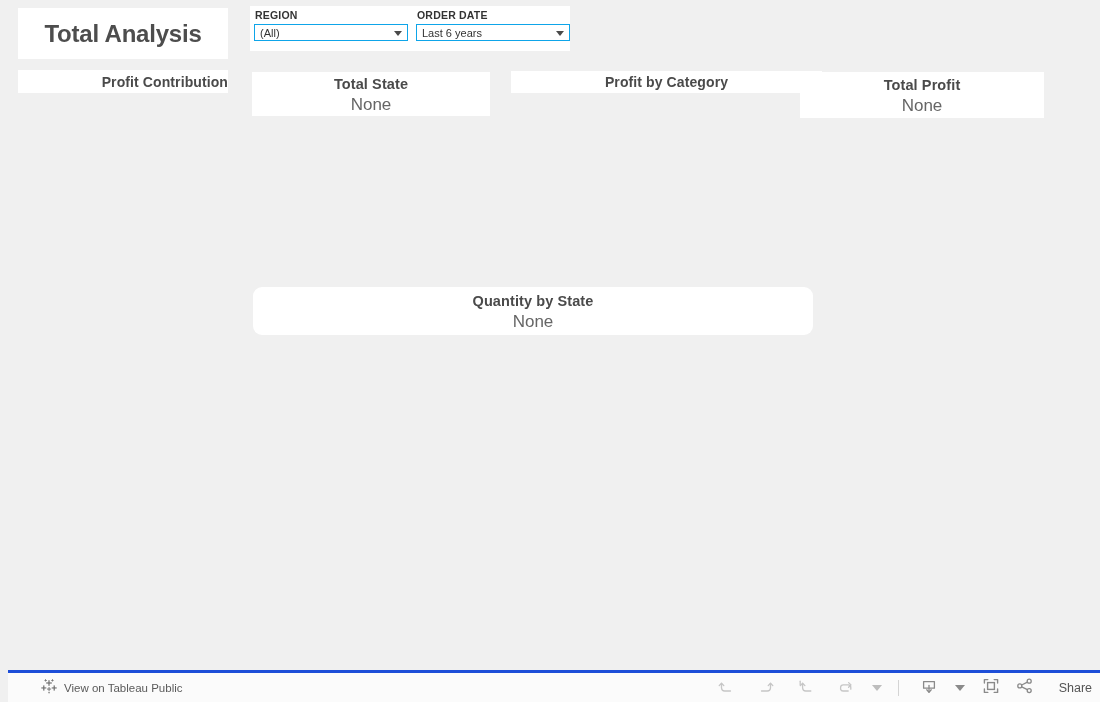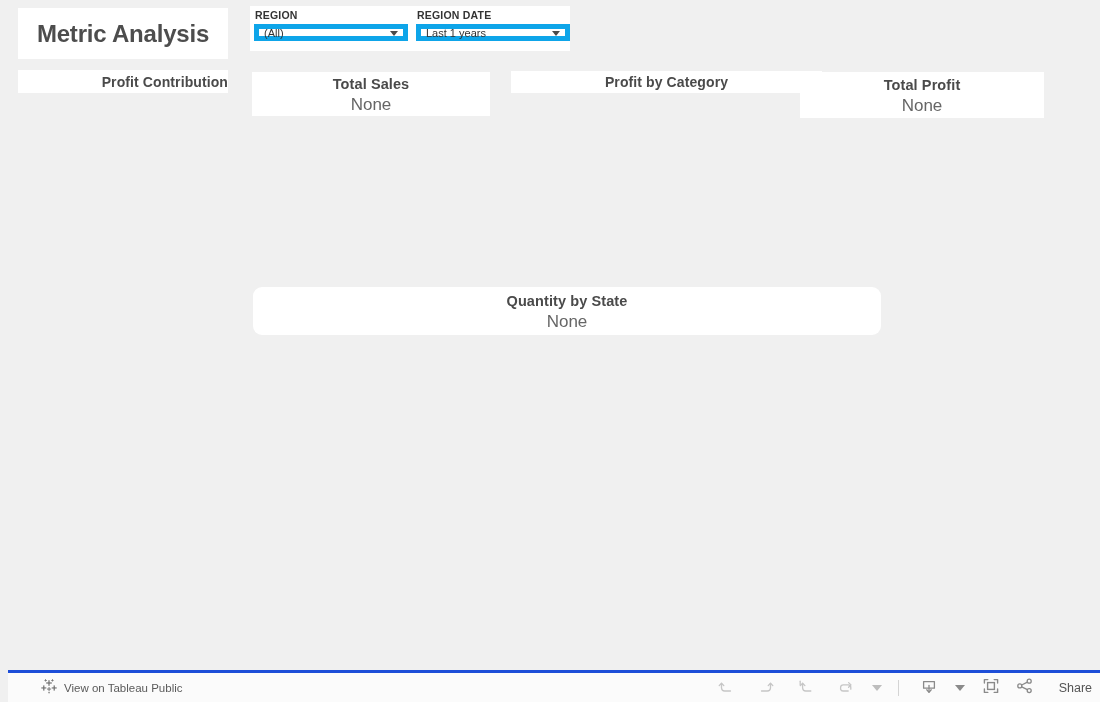--- a/index.html
+++ b/index.html
@@ -69,21 +69,21 @@
     font-weight: bold;
     color: #333333;
     letter-spacing: 0.2px;
     margin-bottom: 3px;
     padding-left: 1px;
   }
   .filter-select {
     position: relative;
     width: 154px;
     height: 17px;
-    border: 5px solid #0ea5e9;
+    border: 1px solid #0ea5e9;
     background: #ffffff;
     display: flex;
     align-items: center;
   }
   .filter-value {
     font-size: 11px;
     color: #333333;
     padding-left: 5px;
     white-space: nowrap;
     overflow: hidden;
@@ -131,21 +131,21 @@
 
   #sales-trends {
     left: 843px; top: 247px;
     width: 234px; height: 24px;
     display: flex; align-items: center; justify-content: center;
   }
   #sales-trends .panel-title { font-size: 14.5px; }
 
   #quantity-by-state {
     left: 253px; top: 287px;
-    width: 628px; height: 48px;
+    width: 560px; height: 48px;
     padding-top: 5px;
     border-radius: 9px;
   }
   #quantity-by-state .panel-title { font-size: 14.5px; line-height: 19px; }
   #quantity-by-state .panel-value { font-size: 17px; line-height: 22px; }
 
   
   #toolbar {
     position: absolute;
     left: 8px; bottom: 0;
@@ -209,49 +209,49 @@
     border-top: 6px solid #bdbdbd;
   }
   .caret.dark { border-top-color: #8a8a8a; }
 </style>
 </head>
 <body>
 
 <div id="dashboard">
 
   <div class="panel" id="title-panel">
-    <div class="panel-title">Metric Analysis</div>
+    <div class="panel-title">Total Analysis</div>
   </div>
 
   <div id="filter-card">
 
     <div class="filter">
       <div class="filter-label">REGION</div>
       <div class="filter-select">
         <span class="filter-value">(All)</span>
         <span class="filter-arrow"></span>
       </div>
     </div>
 
     <div class="filter">
-      <div class="filter-label">REGION DATE</div>
+      <div class="filter-label">ORDER DATE</div>
       <div class="filter-select">
-        <span class="filter-value">Last 1 years</span>
+        <span class="filter-value">Last 6 years</span>
         <span class="filter-arrow"></span>
       </div>
     </div>
 
   </div>
 
   <div class="panel" id="profit-contribution">
     <div class="panel-title">Profit Contribution</div>
   </div>
 
   <div class="panel" id="total-sales">
-    <div class="panel-title">Total Sales</div>
+    <div class="panel-title">Total State</div>
     <div class="panel-value">None</div>
   </div>
 
   <div class="panel" id="profit-by-category">
     <div class="panel-title">Profit by Category</div>
   </div>
 
   <div class="panel" id="total-profit">
     <div class="panel-title">Total Profit</div>
     <div class="panel-value">None</div>

